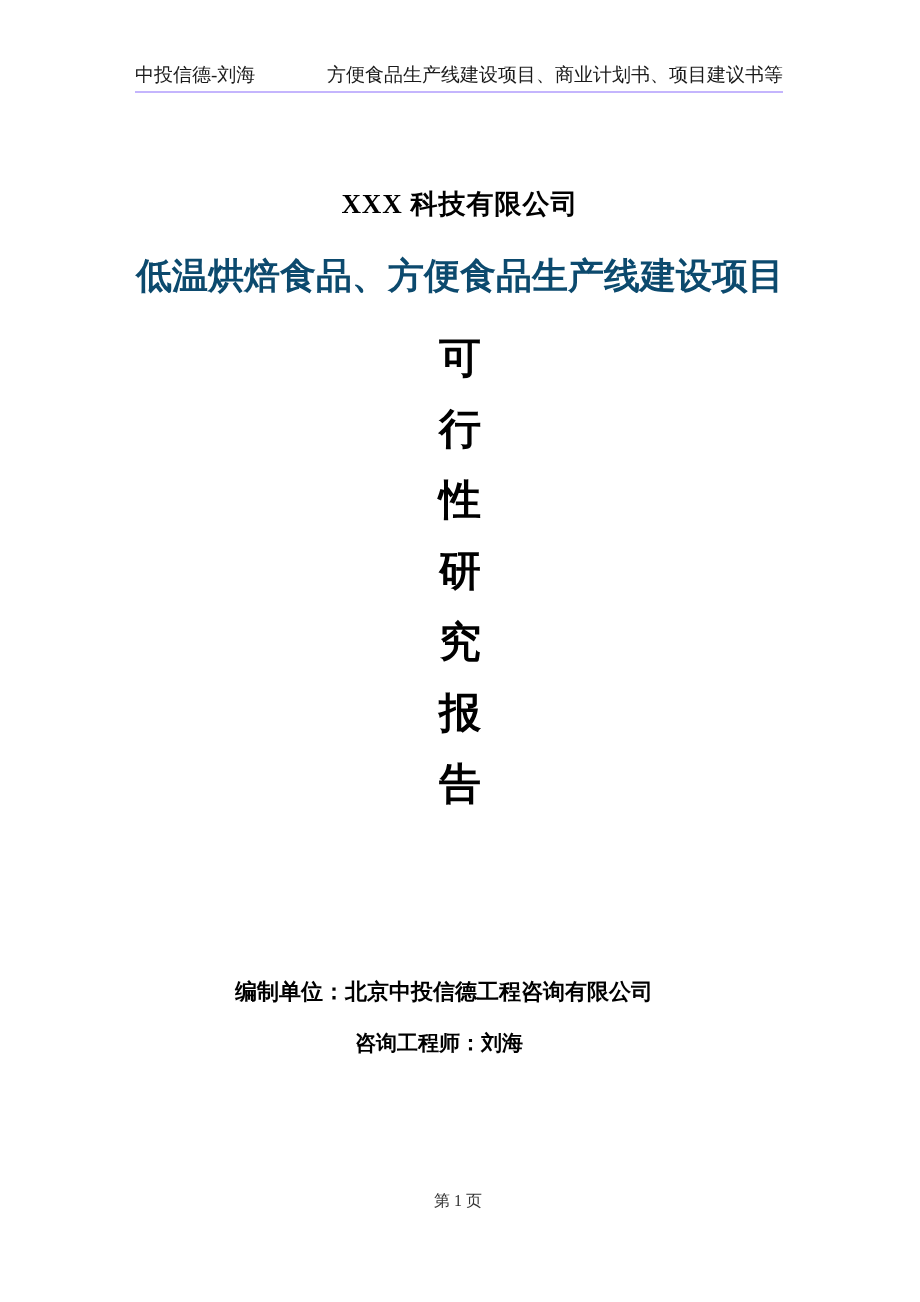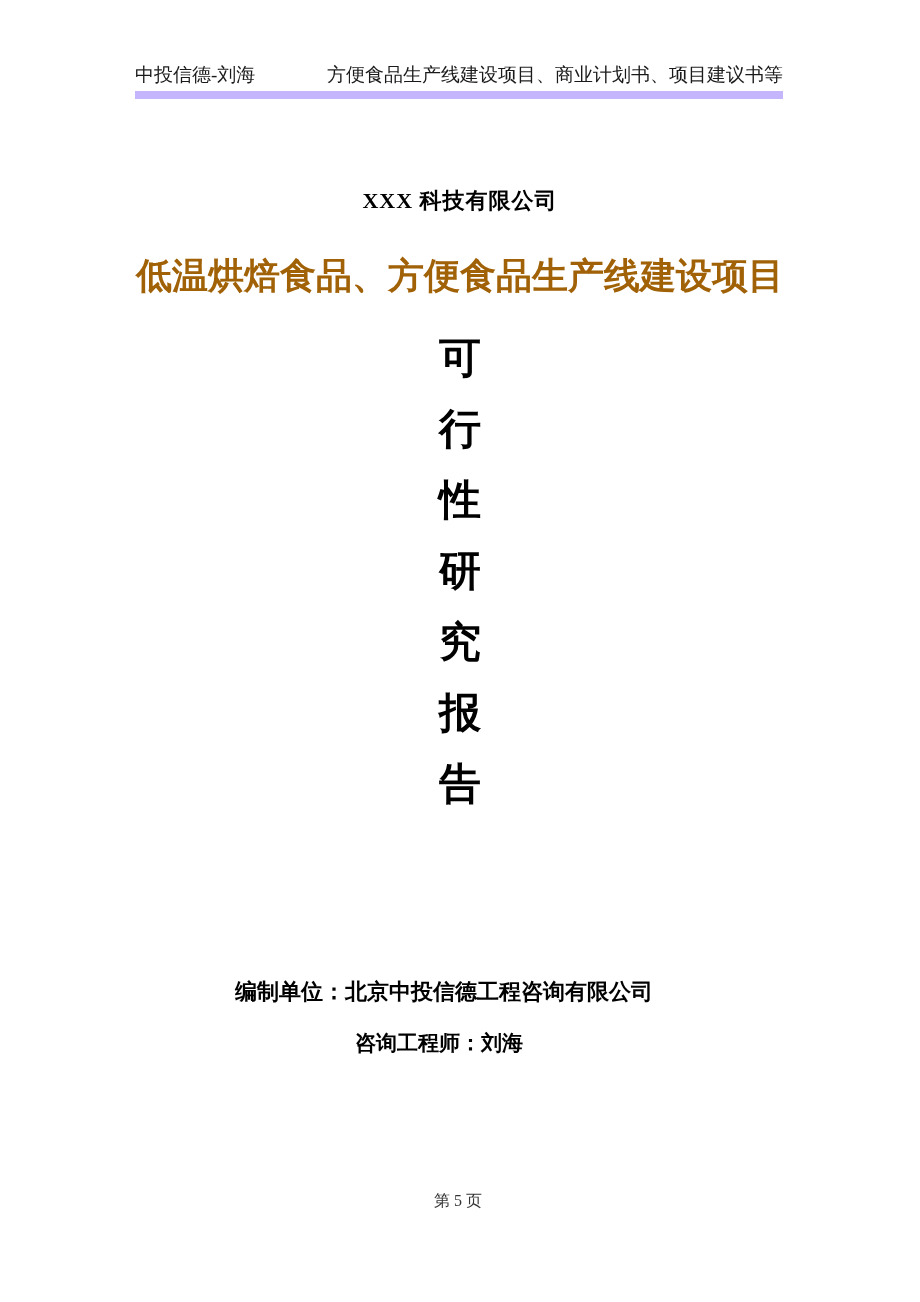--- a/index.html
+++ b/index.html
@@ -19,50 +19,50 @@
   
   .header {
     position: absolute;
     left: 135px;
     top: 64px;
     width: 648px;
     display: flex;
     justify-content: space-between;
     align-items: center;
     padding-bottom: 5px;
-    border-bottom: 8px solid #c4b5fd;
+    border-bottom: 2px solid #c4b5fd;
     font-size: 19px;
     line-height: 22px;
     color: #1a1a1a;
     white-space: nowrap;
   }
   
   .company {
     position: absolute;
     left: 0;
     top: 186px;
     width: 920px;
     text-align: center;
-    font-size: 22px;
+    font-size: 27px;
     font-weight: 700;
     letter-spacing: 1px;
     color: #000000;
   }
   
   .title {
     position: absolute;
     left: 0;
     top: 252px;
     width: 920px;
     margin: 0;
     text-align: center;
     font-size: 36px;
     font-weight: 700;
     letter-spacing: 0px;
-    color: #a16207;
+    color: #0c4a6e;
     white-space: nowrap;
   }
   
   .vertical {
     position: absolute;
     left: 0;
     top: 322px;
     width: 920px;
     text-align: center;
   }
@@ -133,16 +133,16 @@
     <div class="vchar">究</div>
     <div class="vchar">报</div>
     <div class="vchar">告</div>
   </div>
 
   <div class="prepared">编制单位：北京中投信德工程咨询有限公司</div>
 
   <div class="consultant">咨询工程师：刘海</div>
 
   <div class="footer">
-    <span>第 5 页</span>
+    <span>第 1 页</span>
   </div>
 
 </div>
 
 </body></html>

